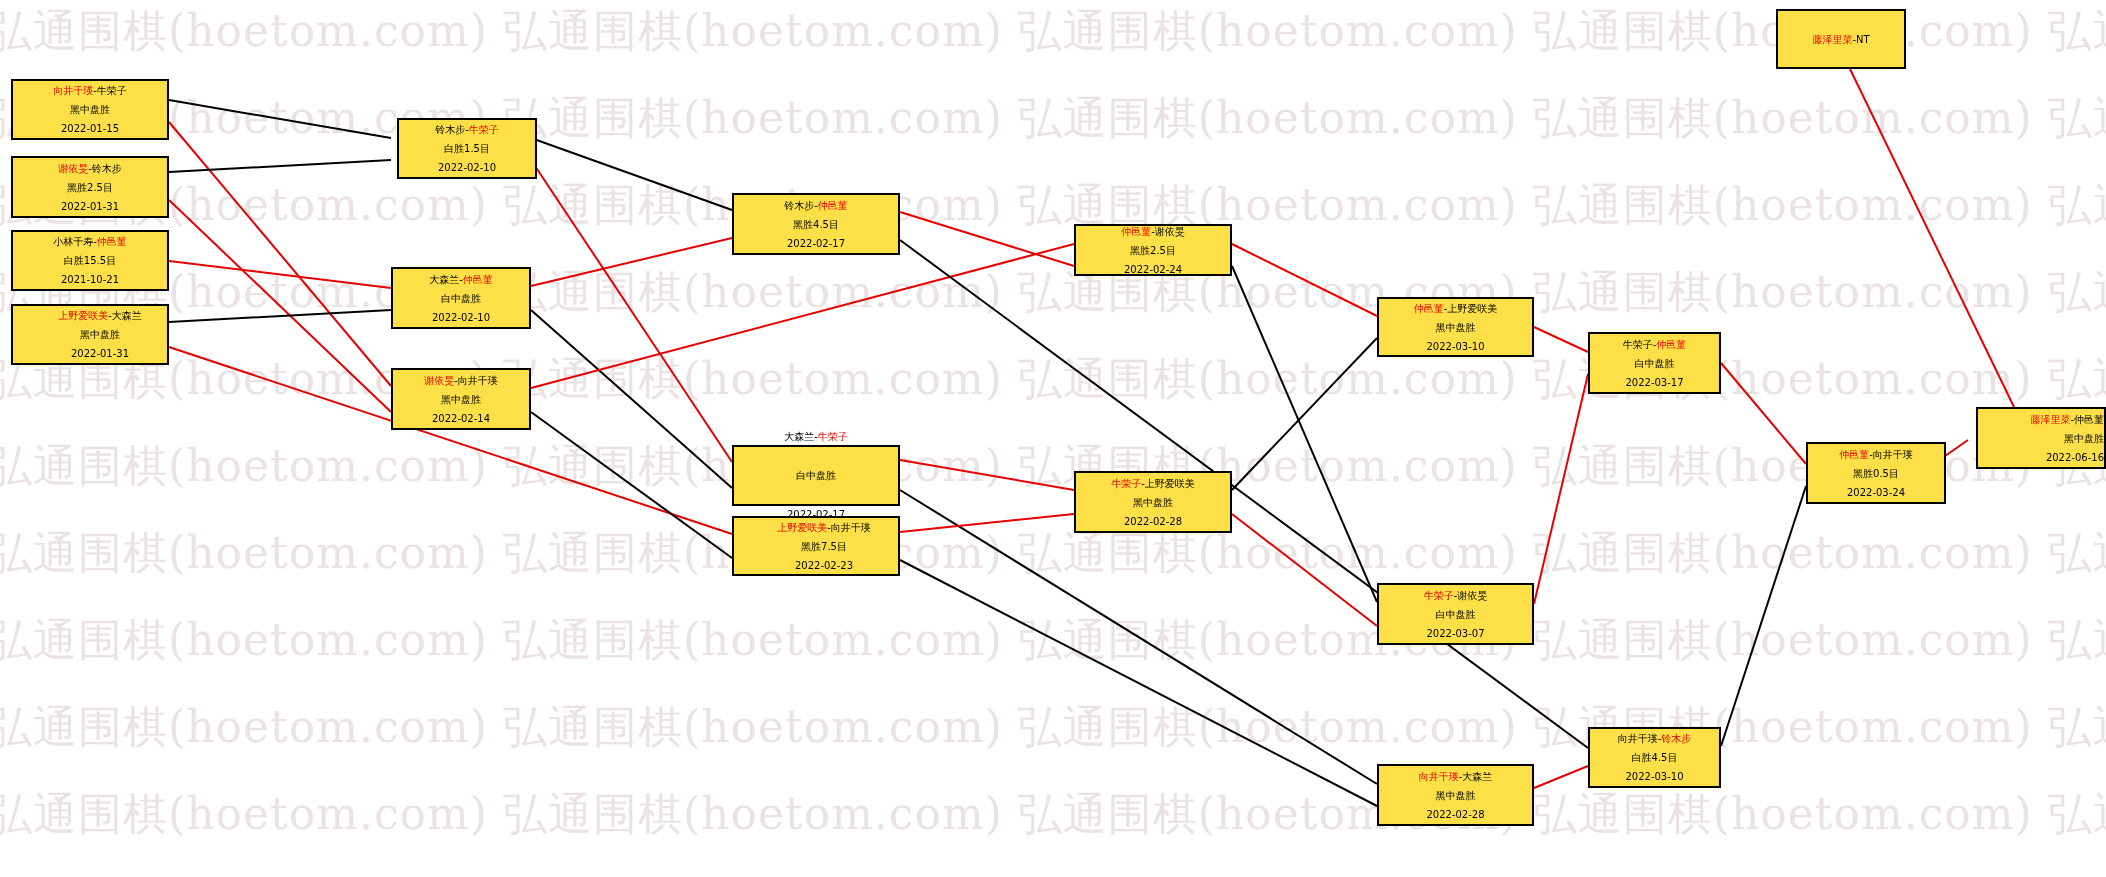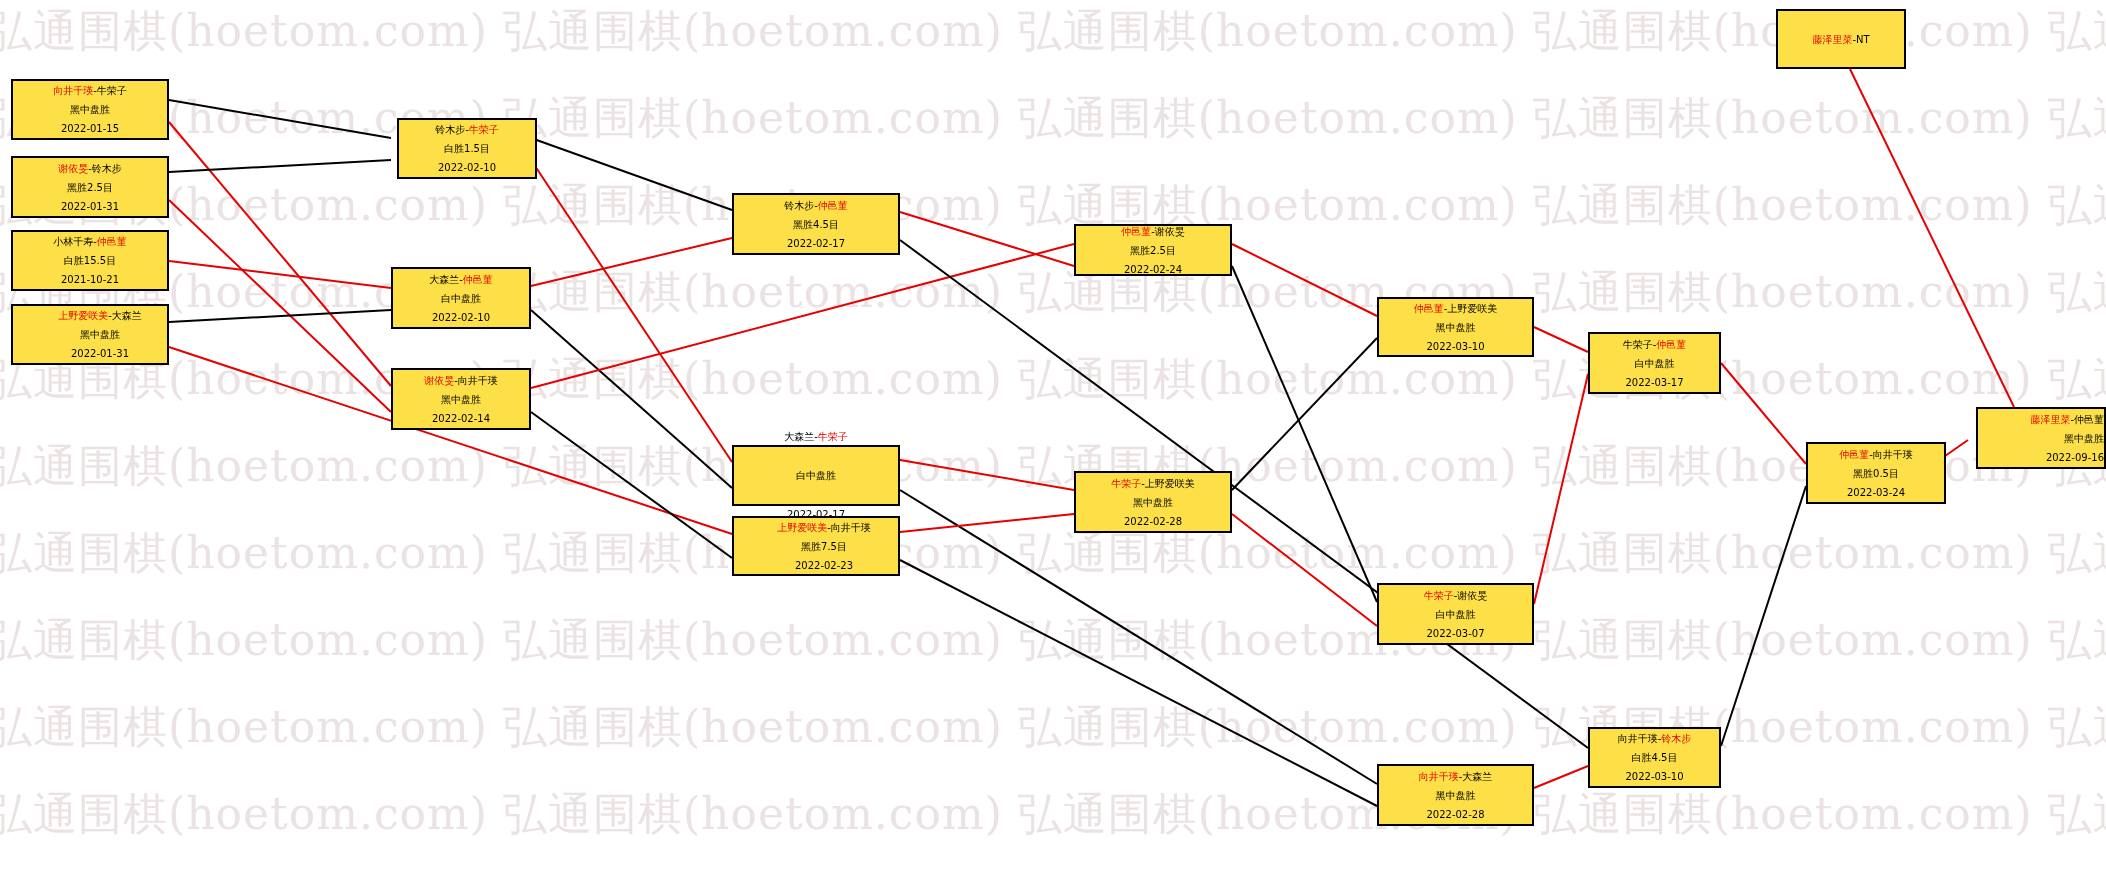--- a/index.html
+++ b/index.html
@@ -163,16 +163,16 @@
         <div class="names"><span class="win">仲邑菫</span>-<span>向井千瑛</span></div>
         <div class="res">黑胜0.5目</div>
         <div class="dt">2022-03-24</div>
       </div>
       <div class="match-box" style="left: 1776px; top: 9px; width: 130px; height: 60px;">
         <div class="names"><span class="win">藤泽里菜</span>-<span>NT</span></div>
       </div>
       <div class="match-box" style="left: 1976px; top: 407px; width: 130px; height: 62px; align-items: flex-end;">
         <div class="names"><span class="win">藤泽里菜</span>-<span>仲邑菫</span></div>
         <div class="res">黑中盘胜</div>
-        <div class="dt">2022-09-16</div>
+        <div class="dt">2022-06-16</div>
       </div>
     </div>
 </div>
 
 </body></html>

